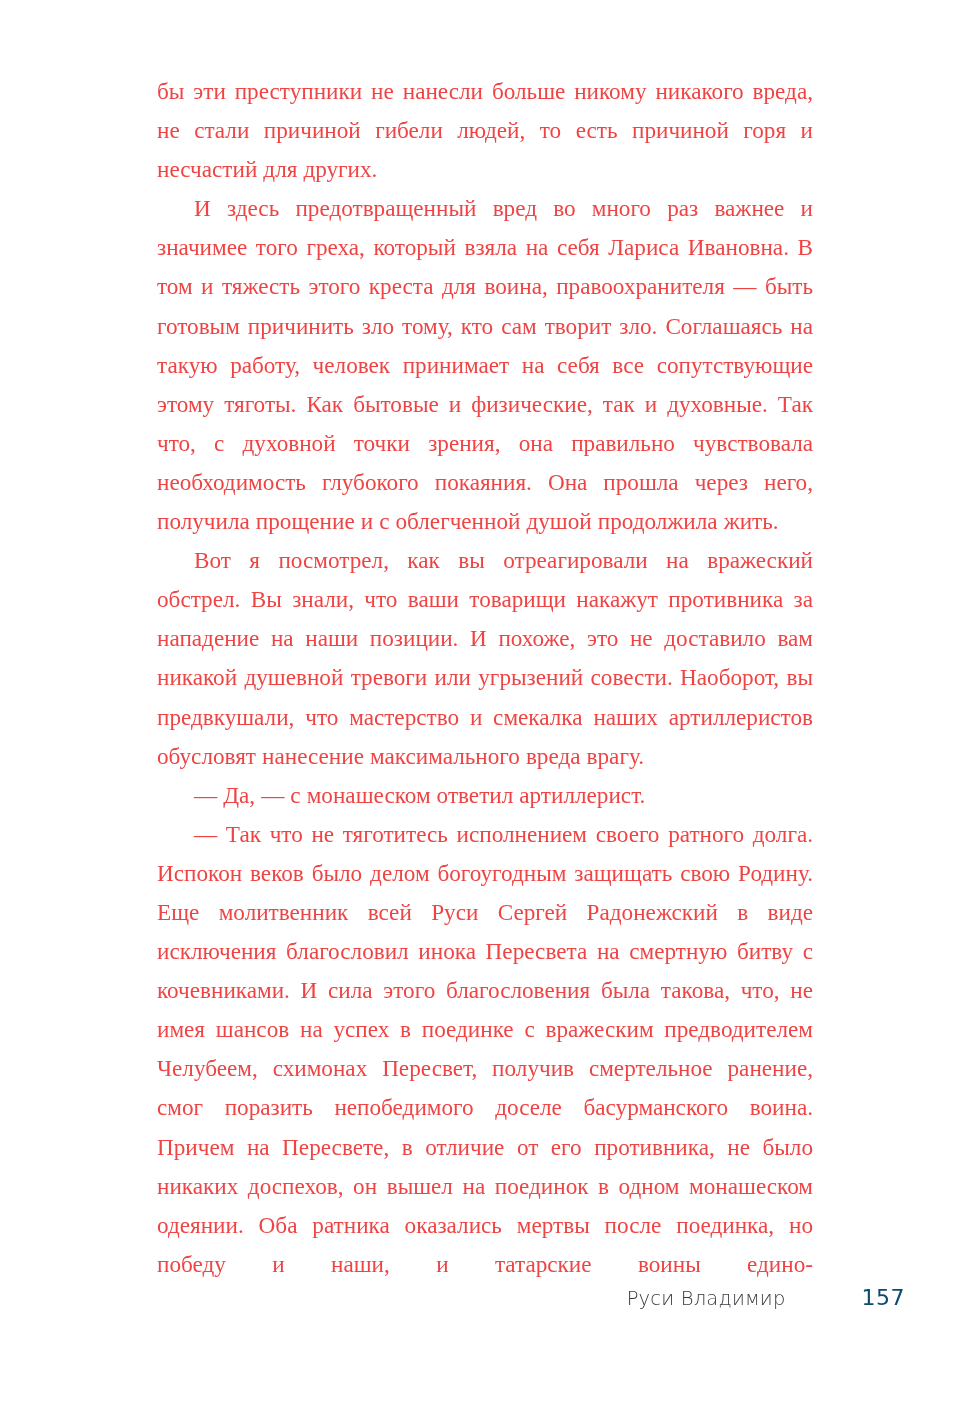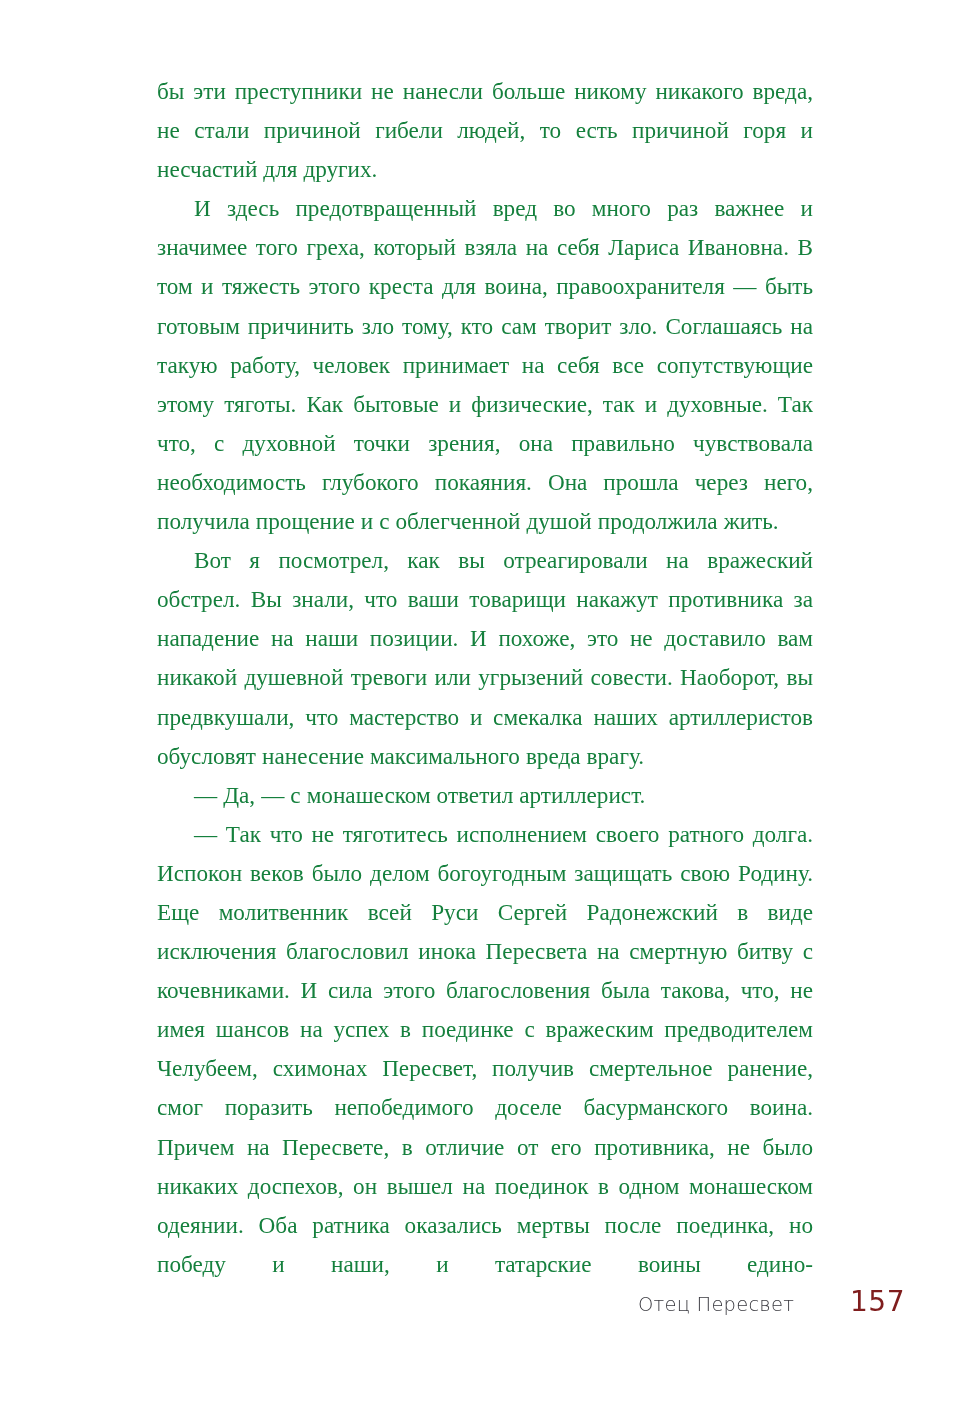--- a/index.html
+++ b/index.html
@@ -22,21 +22,21 @@
     left: 157px;
     top: 72px;
     width: 656px;
   }
 
   .para {
     margin: 0;
     font-family: "Liberation Serif", "DejaVu Serif", serif;
     font-size: 23.2px;
     line-height: 39.1px;
-    color: #15803d;
+    color: #ef4444;
     text-align: justify;
     text-justify: inter-word;
     -webkit-hyphens: none;
     hyphens: none;
     word-spacing: 0.01em;
   }
 
   .para.indent {
     text-indent: 37px;
   }
@@ -67,24 +67,24 @@
     font-family: "DejaVu Sans", "Liberation Sans", sans-serif;
     font-size: 19.5px;
     font-weight: 300;
     letter-spacing: 0.2px;
     color: #3a3a40;
     white-space: nowrap;
   }
 
   .page-number {
     font-family: "DejaVu Sans", "Liberation Sans", sans-serif;
-    font-size: 28px;
+    font-size: 22px;
     font-weight: 400;
-    color: #7f1d1d;
-    margin-left: 56px;
+    color: #0c4a6e;
+    margin-left: 76px;
     white-space: nowrap;
     letter-spacing: 0.5px;
   }
 </style>
 </head>
 <body>
 
 <div class="page">
 
   <div class="text-column">
@@ -93,17 +93,17 @@
     <p class="para indent">И здесь предотвращенный вред во много раз важнее и значимее того греха, который взяла на себя Лариса Ивановна. В том и тяжесть этого креста для воина, правоохранителя — быть готовым причинить зло тому, кто сам творит зло. Соглашаясь на такую работу, человек принимает на себя все сопутствующие этому тяготы. Как бытовые и физические, так и духовные. Так что, с духовной точки зрения, она правильно чувствовала необходимость глубокого покаяния. Она прошла через него, получила прощение и с облегченной душой продолжила жить.</p>
 
     <p class="para indent">Вот я посмотрел, как вы отреагировали на вражеский обстрел. Вы знали, что ваши товарищи накажут противника за нападение на наши позиции. И похоже, это не доставило вам никакой душевной тревоги или угрызений совести. Наоборот, вы предвкушали, что мастерство и смекалка наших артиллеристов обусловят нанесение максимального вреда врагу.</p>
 
     <p class="para hang">— Да, — с монашеском ответил артиллерист.</p>
 
     <p class="para hang continues">— Так что не тяготитесь исполнением своего ратного долга. Испокон веков было делом богоугодным защищать свою Родину. Еще молитвенник всей Руси Сергей Радонежский в виде исключения благословил инока Пересвета на смертную битву с кочевниками. И сила этого благословения была такова, что, не имея шансов на успех в поединке с вражеским предводителем Челубеем, схимонах Пересвет, получив смертельное ранение, смог поразить непобедимого доселе басурманского воина. Причем на Пересвете, в отличие от его противника, не было никаких доспехов, он вышел на поединок в одном монашеском одеянии. Оба ратника оказались мертвы после поединка, но победу и наши, и татарские воины едино-</p>
   </div>
 
   <div class="footer">
-    <span class="running-head">Отец Пересвет</span>
+    <span class="running-head">Руси Владимир</span>
     <span class="page-number">157</span>
   </div>
 
 </div>
 
 </body></html>

